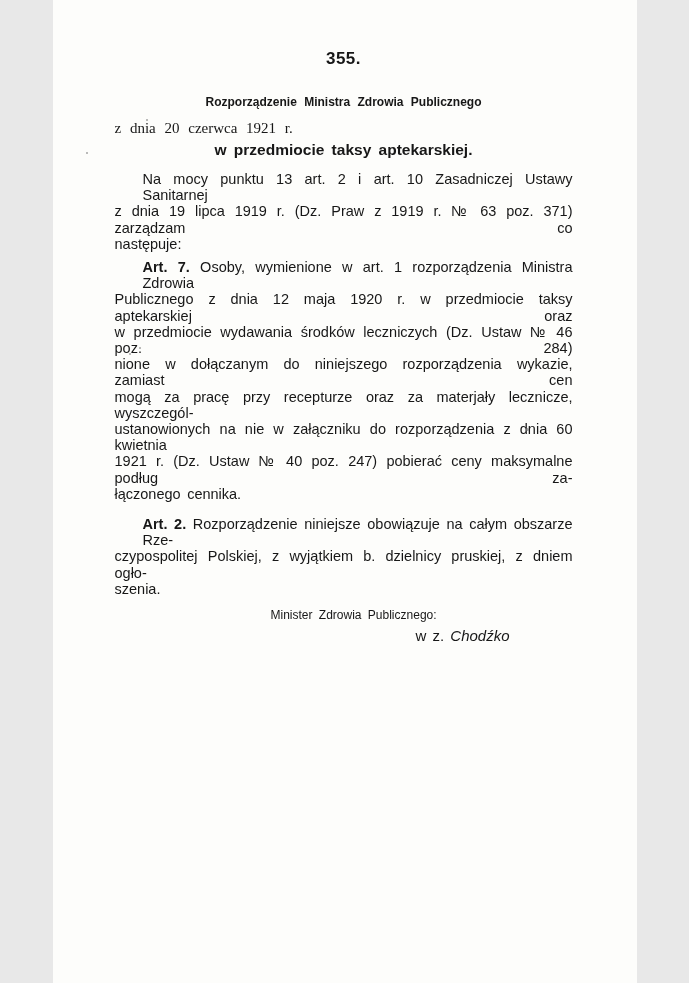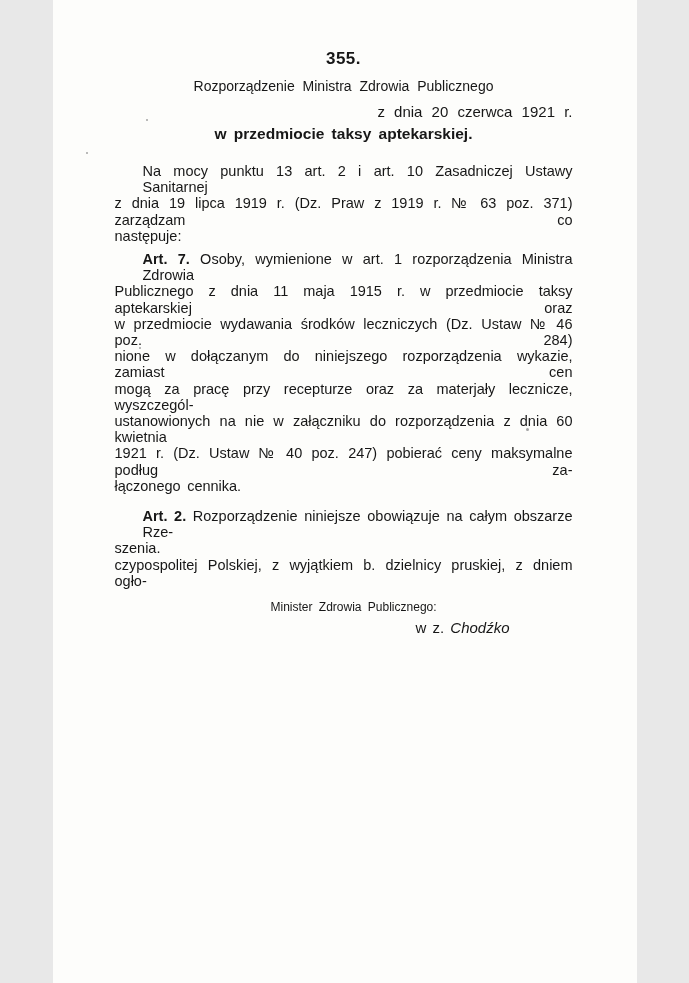--- a/index.html
+++ b/index.html
@@ -20,48 +20,49 @@
     padding: 49px 64px 0 62px;
   }
   .doc-number {
     text-align: center;
     font-weight: bold;
     font-size: 17px;
     line-height: 20px;
     letter-spacing: 0.5px;
   }
   .doc-title {
-    margin: 6px 0 0 0;
+    margin: 22px 0 0 0;
     text-align: center;
-    font-weight: normal;
-    font-size: 14px;
+    font-weight: bold;
+    font-size: 12px;
     line-height: 22px;
     word-spacing: 4px;
   }
   .doc-date {
     margin-top: 6px;
-    text-align: right;
+    text-align: left;
     font-size: 15px;
     line-height: 18px;
     word-spacing: 5px;
+    font-family: Liberation Serif, serif;
   }
   .doc-subject {
     margin-top: 4px;
     text-align: center;
     font-weight: bold;
     font-size: 15.5px;
     line-height: 18px;
     word-spacing: 3px;
   }
   .para {
     font-size: 14.5px;
     line-height: 16.2px;
     word-spacing: 2.5px;
   }
-  .para-intro { margin-top: 20px; }
+  .para-intro { margin-top: 12px; }
   .para-art1  { margin-top: 7px; }
   .para-art2  { margin-top: 14px; }
   .para .line {
     text-align: justify;
     text-align-last: justify;
   }
   .para .line.first { padding-left: 28px; }
   .para .line.lastline { text-align-last: left; }
   .artlabel { font-weight: bold; }
   .sig-role {
@@ -98,33 +99,33 @@
   <div class="doc-subject">w przedmiocie taksy aptekarskiej.</div>
 
   <div class="para para-intro">
       <div class="line first">Na mocy punktu 13 art. 2 i art. 10 Zasadniczej Ustawy Sanitarnej</div>
       <div class="line">z dnia 19 lipca 1919 r. (Dz. Praw z 1919 r. № 63 poz. 371) zarządzam co</div>
       <div class="line lastline">następuje:</div>
     </div>
 
   <div class="para para-art1">
       <div class="line first"><span class="artlabel">Art. 7.</span> Osoby, wymienione w art. 1 rozporządzenia Ministra Zdrowia</div>
-      <div class="line">Publicznego z dnia 11 maja 1915 r. w przedmiocie taksy aptekarskiej oraz</div>
+      <div class="line">Publicznego z dnia 12 maja 1920 r. w przedmiocie taksy aptekarskiej oraz</div>
       <div class="line">w przedmiocie wydawania środków leczniczych (Dz. Ustaw № 46 poz. 284)</div>
       <div class="line">nione w dołączanym do niniejszego rozporządzenia wykazie, zamiast cen</div>
       <div class="line">mogą za pracę przy recepturze oraz za materjały lecznicze, wyszczegól-</div>
       <div class="line">ustanowionych na nie w załączniku do rozporządzenia z dnia 60 kwietnia</div>
       <div class="line">1921 r. (Dz. Ustaw № 40 poz. 247) pobierać ceny maksymalne podług za-</div>
       <div class="line lastline">łączonego cennika.</div>
     </div>
 
   <div class="para para-art2">
       <div class="line first"><span class="artlabel">Art. 2.</span> Rozporządzenie niniejsze obowiązuje na całym obszarze Rze-</div>
+      <div class="line">czypospolitej Polskiej, z wyjątkiem b. dzielnicy pruskiej, z dniem ogło-</div>
       <div class="line lastline">szenia.</div>
-      <div class="line">czypospolitej Polskiej, z wyjątkiem b. dzielnicy pruskiej, z dniem ogło-</div>
     </div>
 
   <div class="sig-role">Minister Zdrowia Publicznego:</div>
 
   <div class="sig-name">
     <span>w z.</span>
     <span class="it">Chodźko</span>
   </div>
 
   <div class="speck" style="left:611px; top:198px; width:3px; height:6px; border-radius:2px;"></div>

